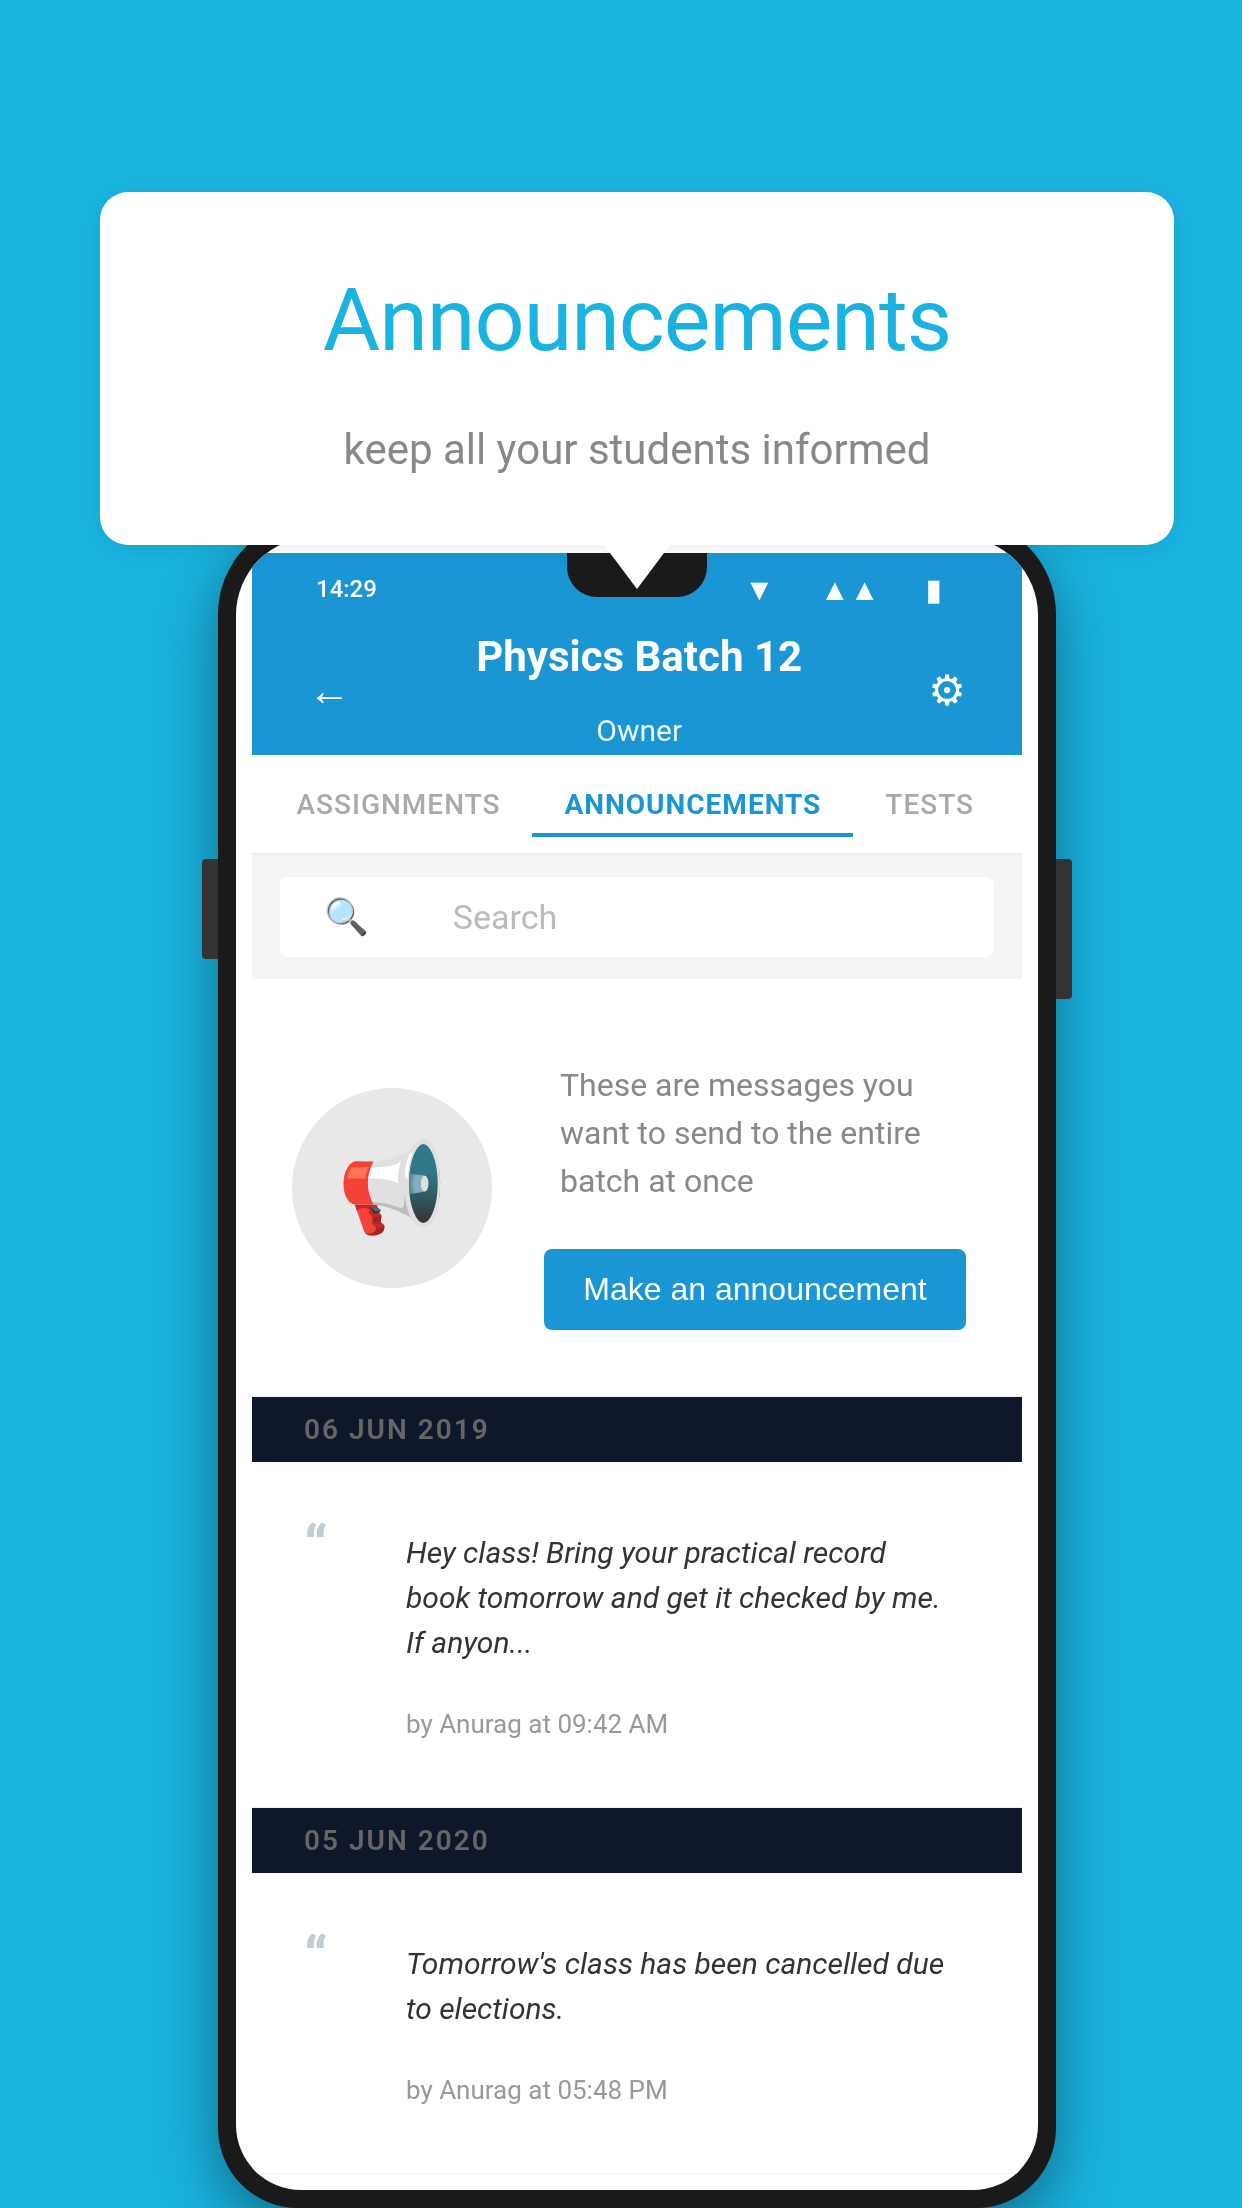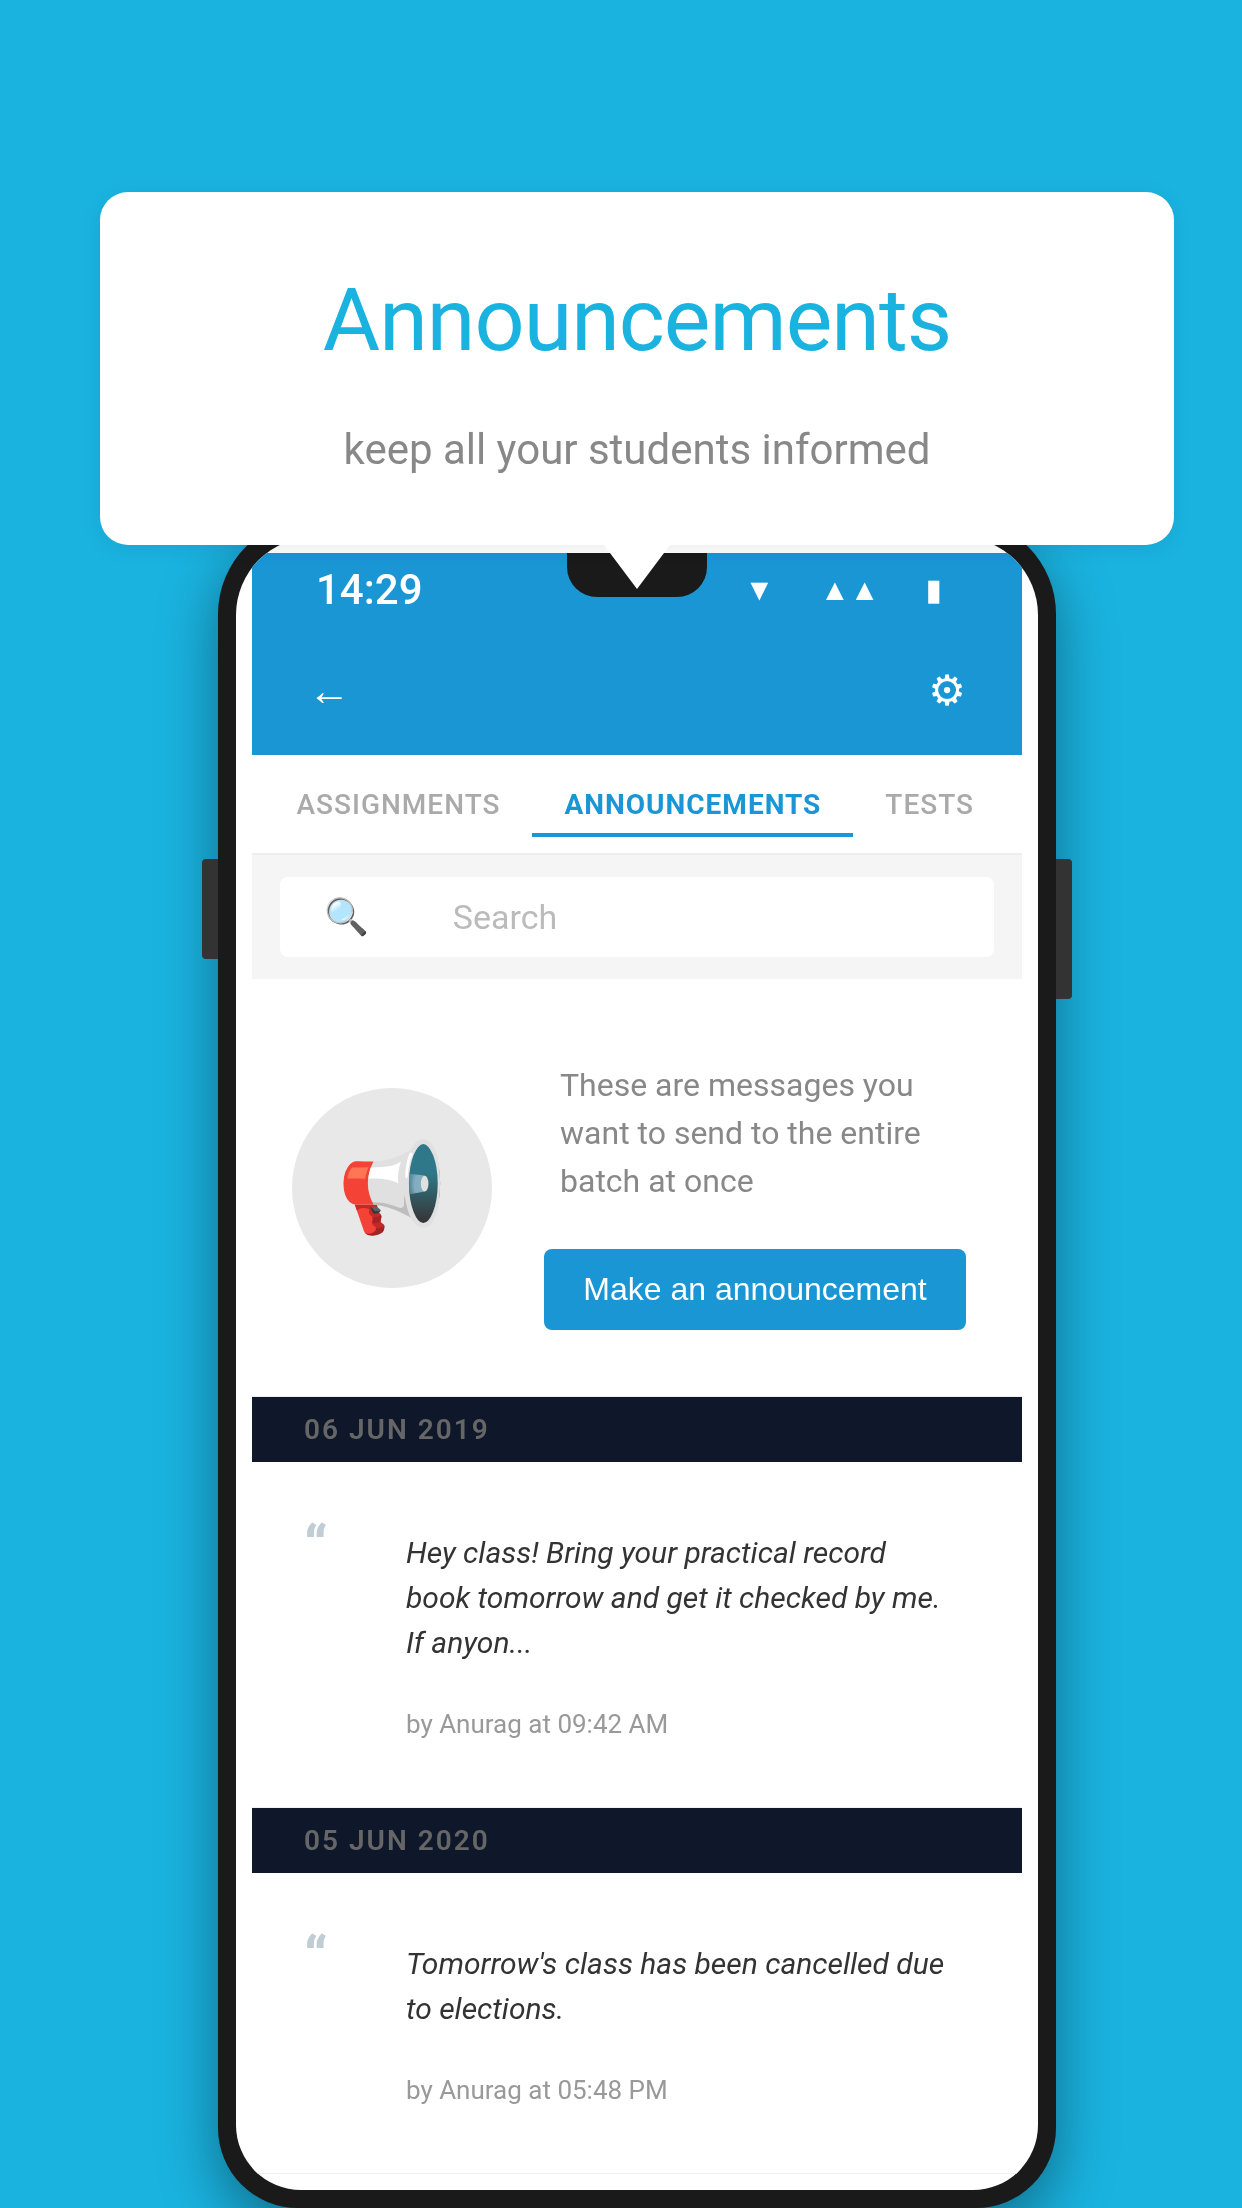--- a/index.html
+++ b/index.html
@@ -112,21 +112,21 @@
       height: 72px;
       display: flex;
       align-items: center;
       justify-content: space-between;
       padding: 0 48px;
       position: relative;
     }
 
     .status-time {
       color: white;
-      font-size: 42px;
+      font-size: 24px;
       font-weight: 500;
     }
 
     .status-icons {
       display: flex;
       align-items: center;
       gap: 14px;
     }
 
     .wifi-icon, .signal-icon, .battery-icon {
@@ -362,20 +362,24 @@
         <span class="status-time">14:29</span>
         <div class="status-icons">
           <span class="wifi-icon">▼</span>
           <span class="signal-icon">▲▲</span>
           <span class="battery-icon">▮</span>
         </div>
       </div>
 
       <div class="app-header">
         <span class="back-btn">←</span>
+        <div class="header-title-wrap">
+          <div class="header-title">Physics Batch 12</div>
+          <div class="header-subtitle">Owner</div>
+        </div>
         <span class="settings-btn">⚙</span>
       </div>
 
       <div class="tabs-bar">
         <div class="tab-item">
           <span>ASSIGNMENTS</span>
         </div>
         <div class="tab-item active">
           <span>ANNOUNCEMENTS</span>
         </div>

